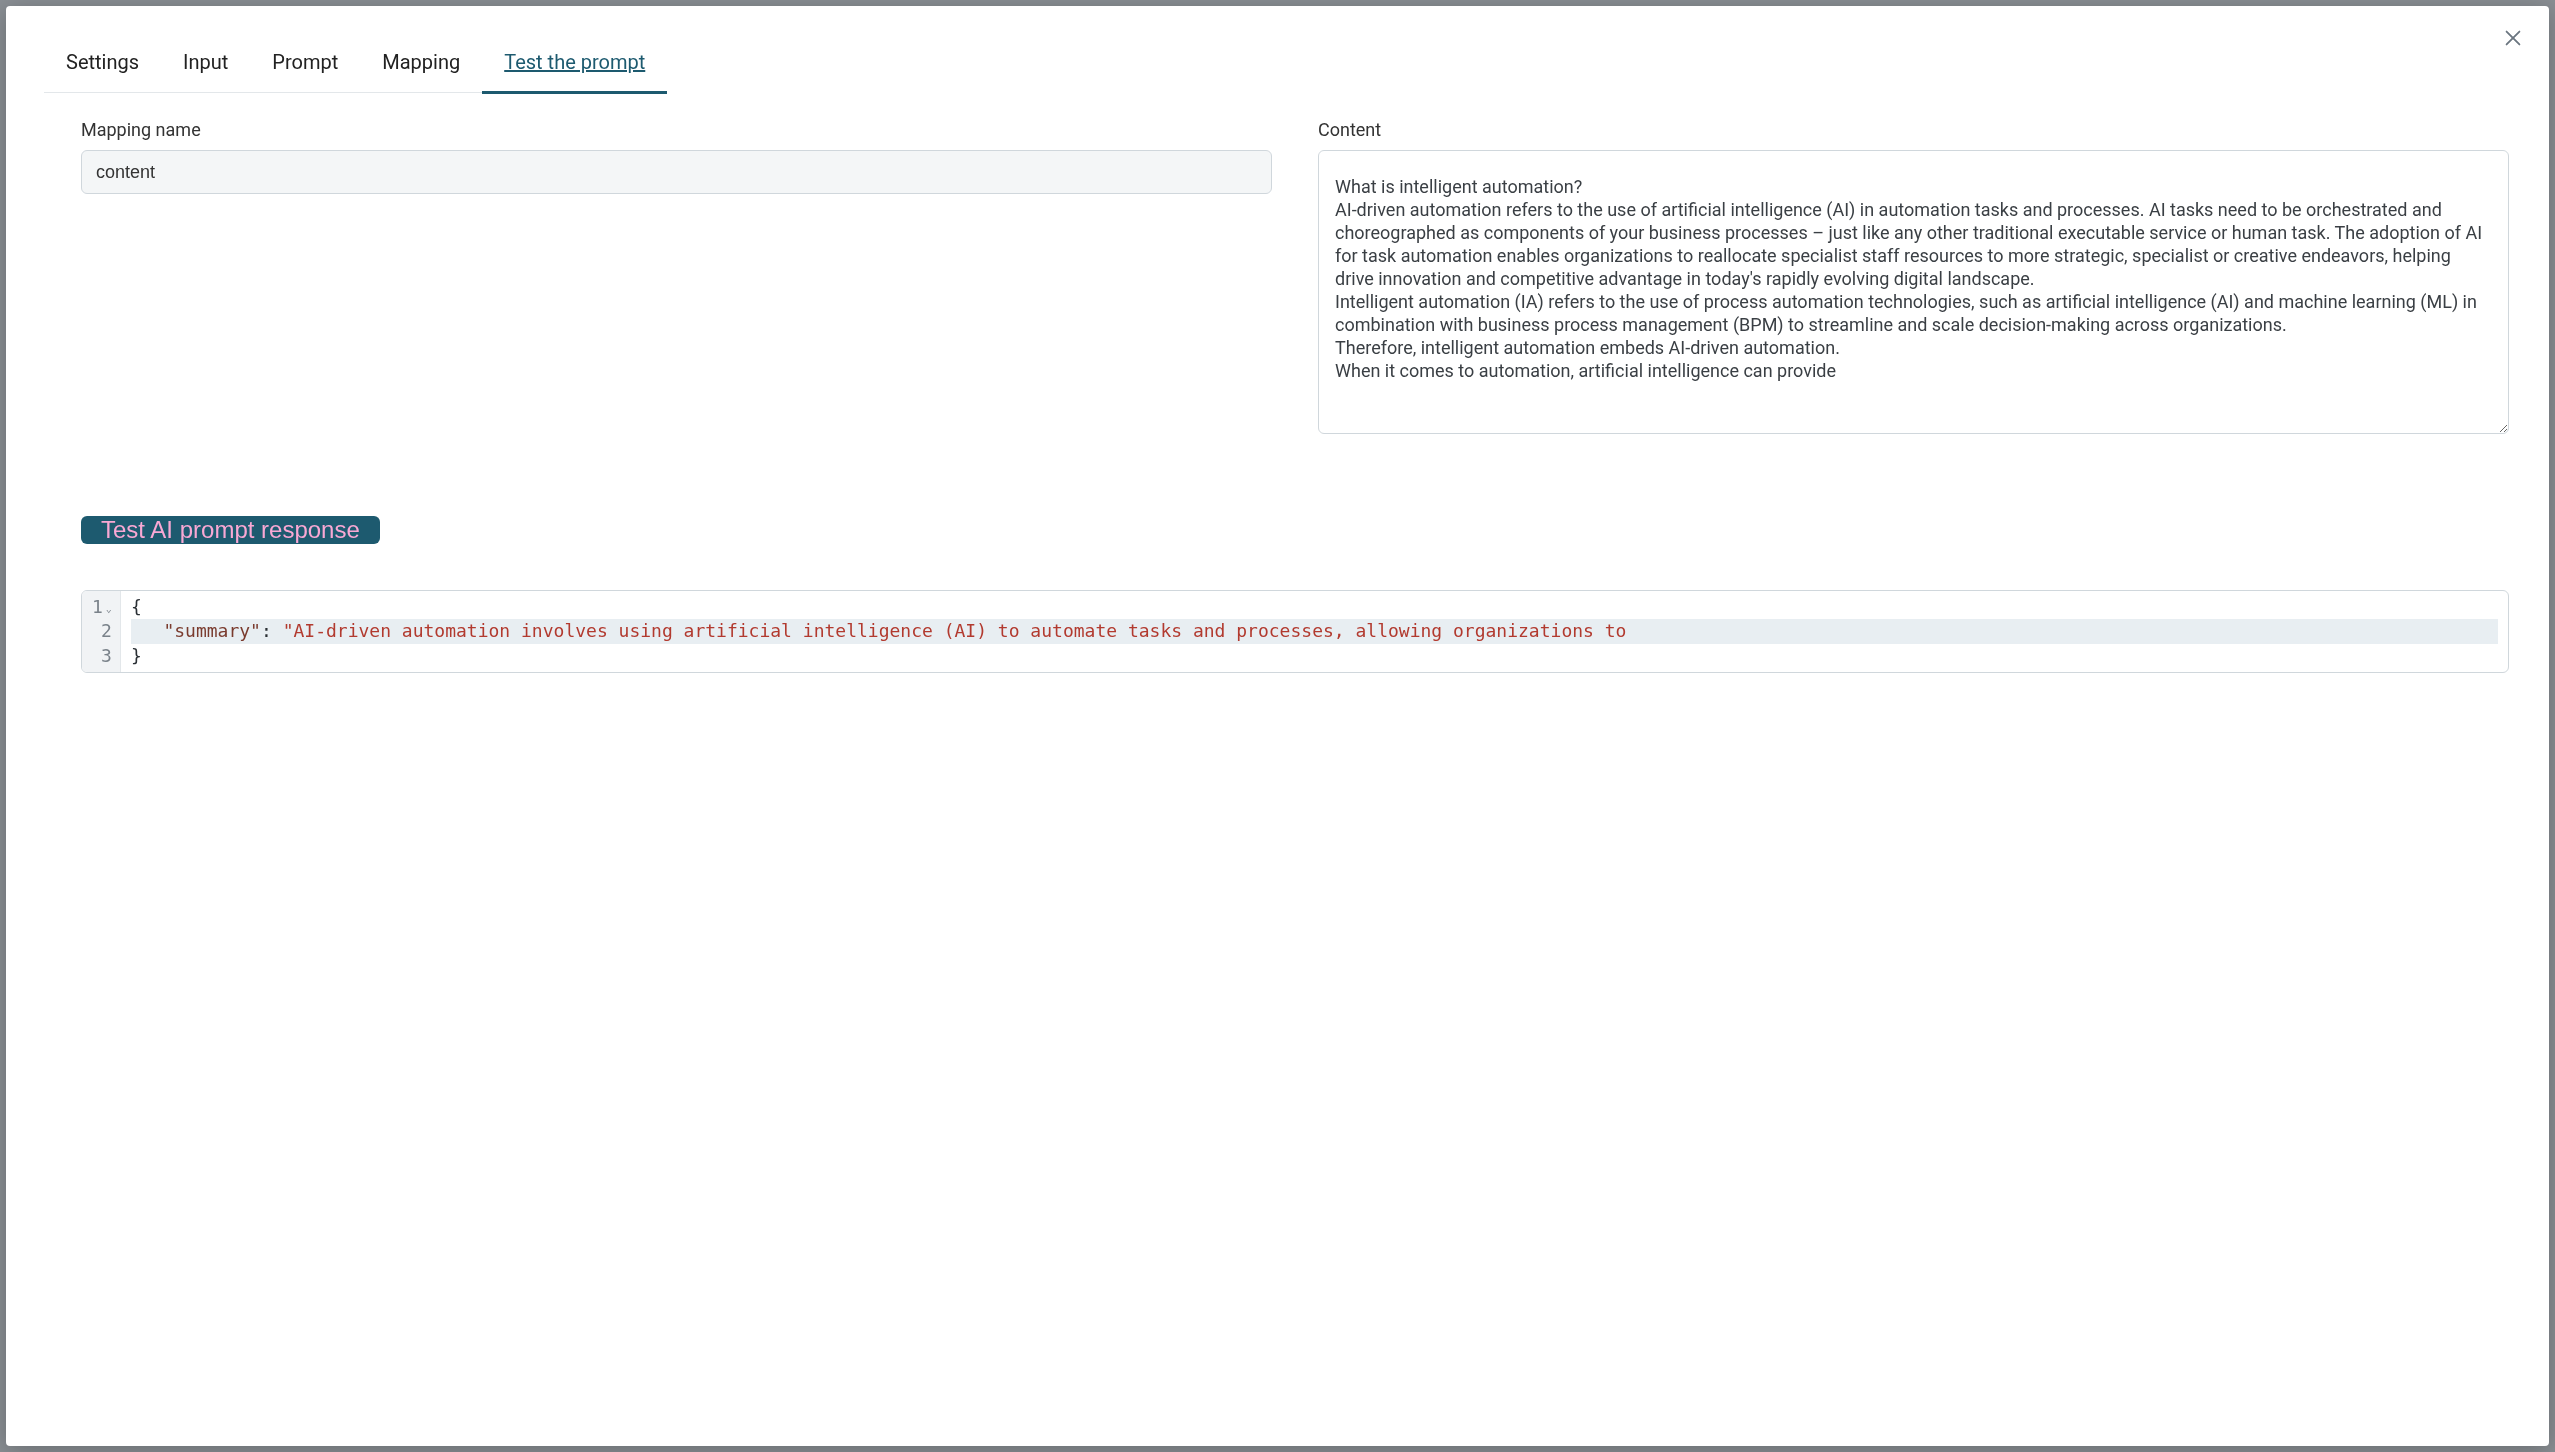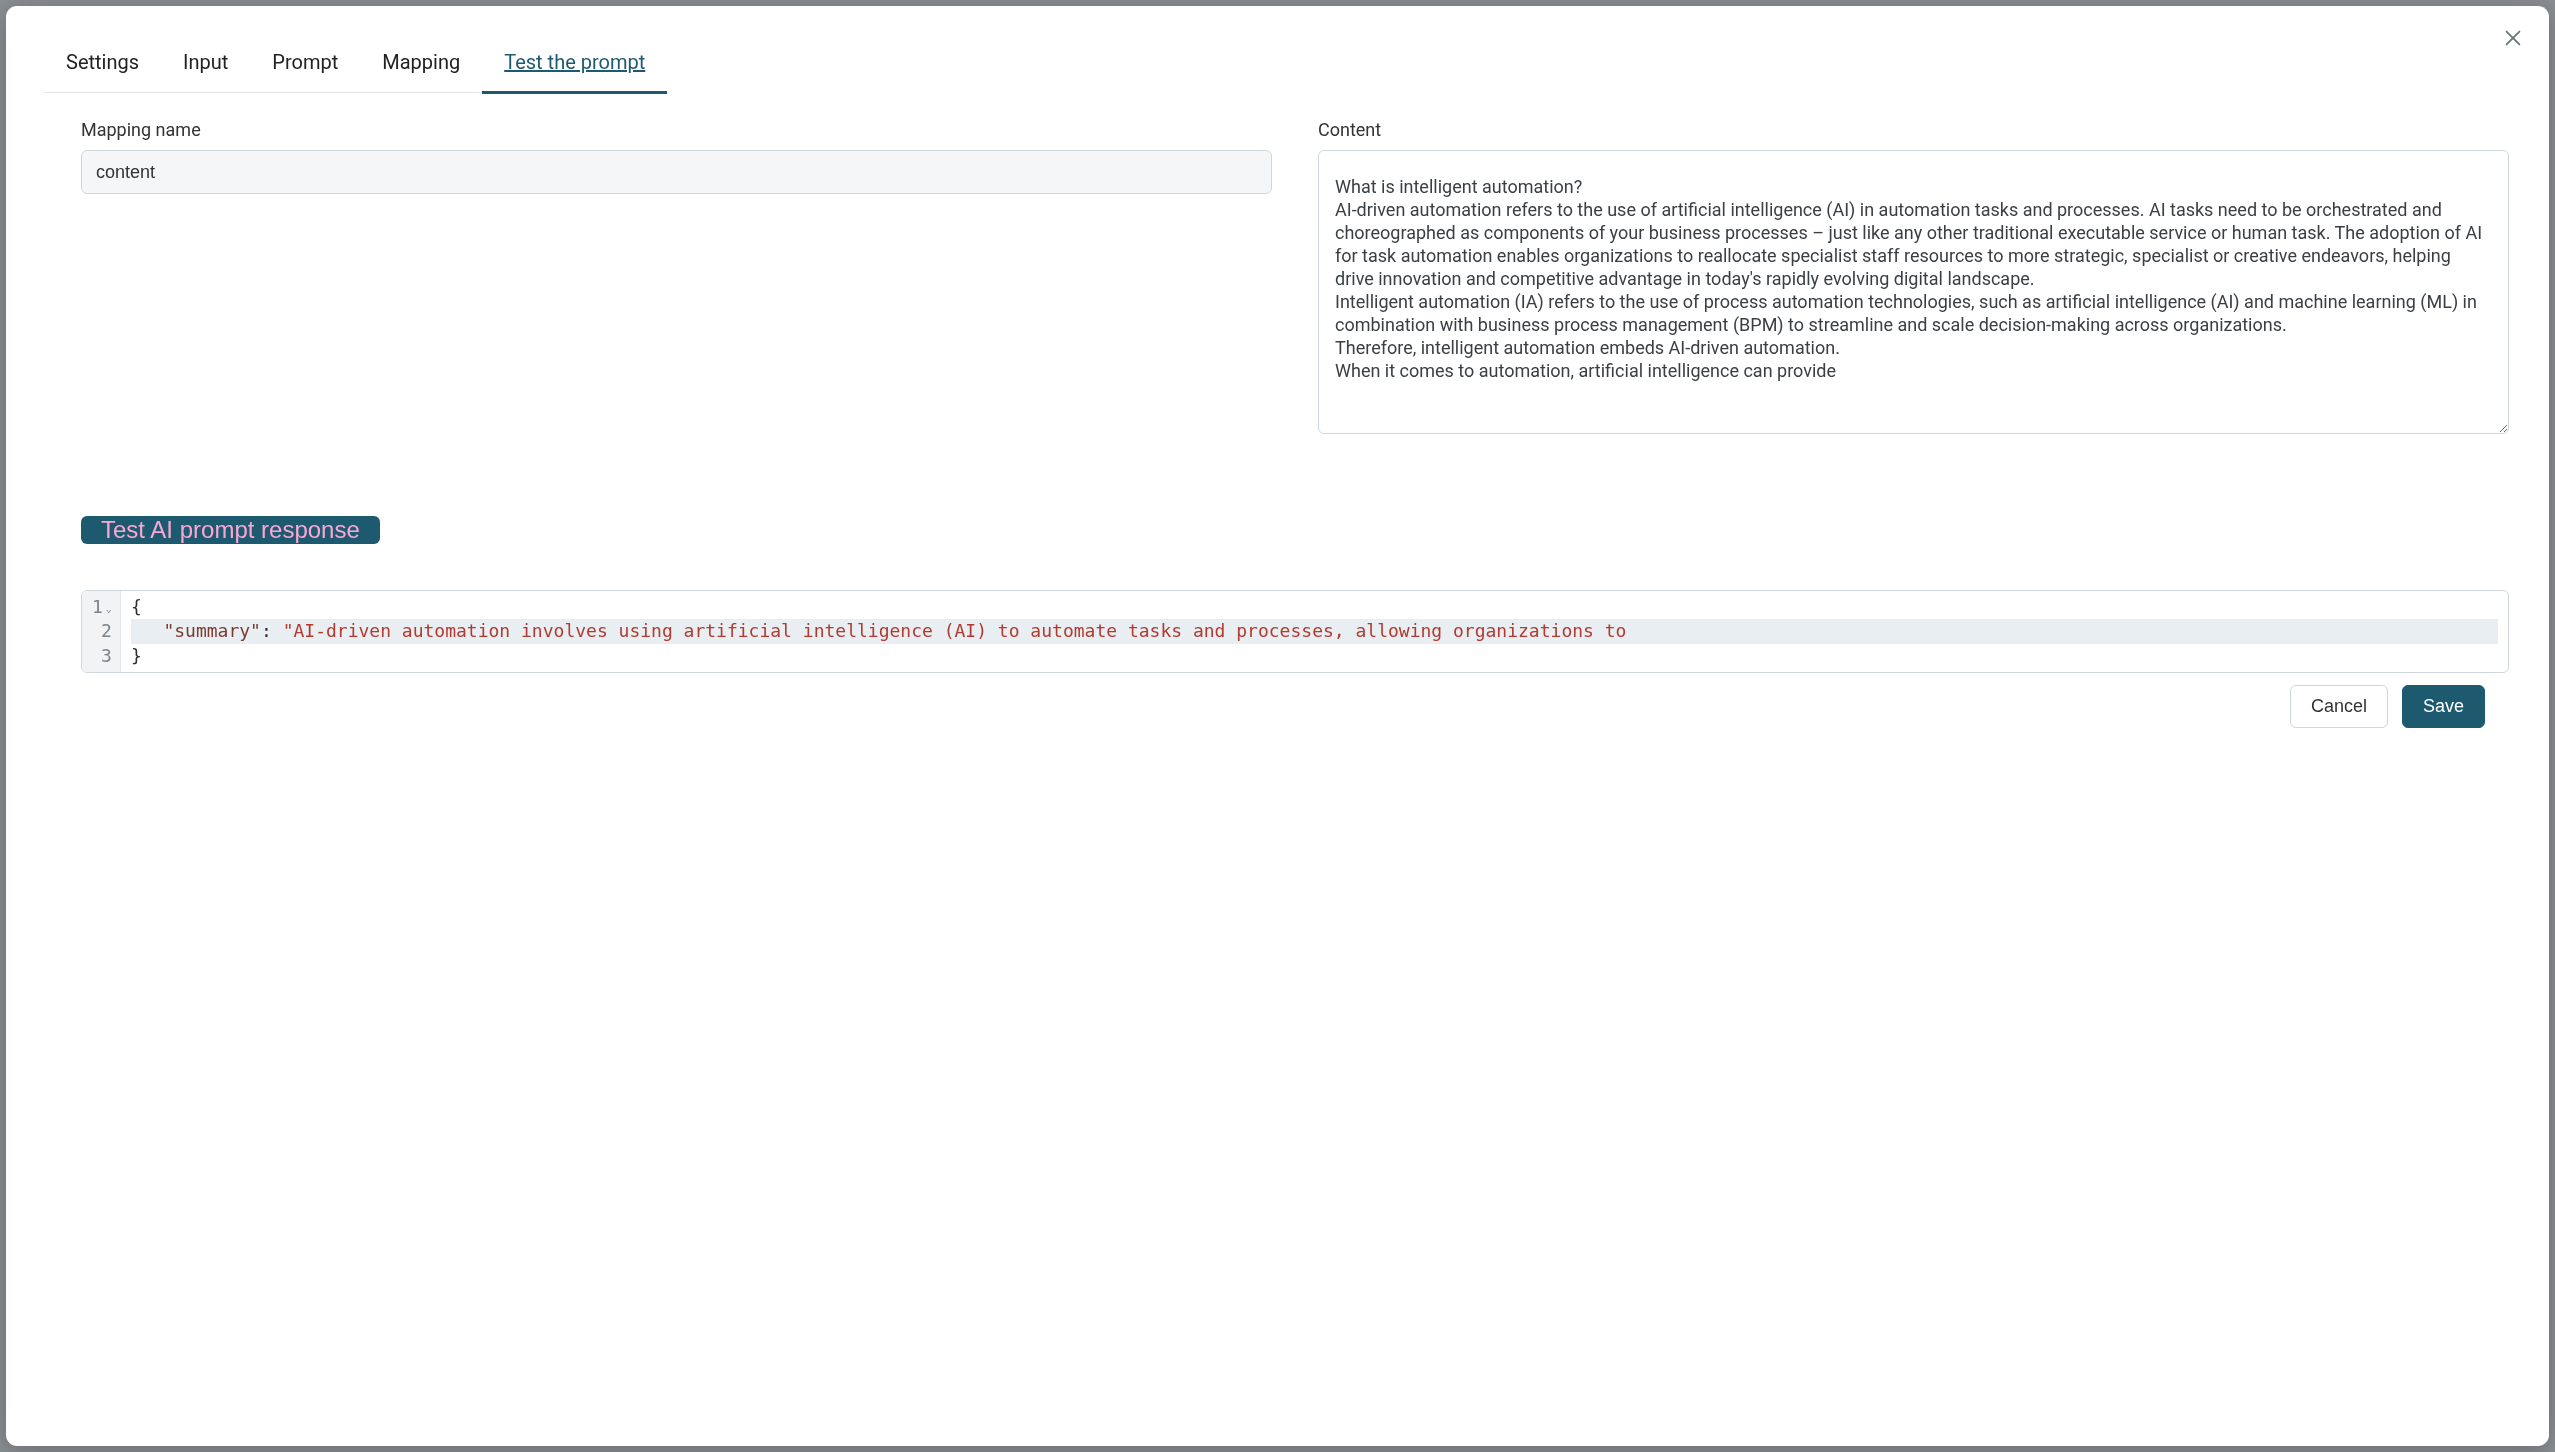--- a/index.html
+++ b/index.html
@@ -9,21 +9,21 @@
       background: #8a8f94;
       display: flex;
       align-items: center;
       justify-content: center;
       padding: 6px;
     }
     .modal {
       background: #fff;
       width: 100%;
       height: 100%;
-      border-radius: 11px;
+      border-radius: 4px;
       box-shadow: 0 4px 24px rgba(0,0,0,.25);
       position: relative;
       display: flex;
       flex-direction: column;
       overflow: hidden;
     }
     .close-x {
       position: absolute;
       top: 18px;
       right: 22px;
@@ -225,20 +225,16 @@
 
     <button class="test-btn">Test AI prompt response</button>
 
     <div class="code-editor">
       <div class="code-editor-inner">
         <div class="gutter"><span class="ln"><span>1</span><span class="fold">⌄</span></span><span class="ln">2</span><span class="ln">3</span></div>
         <div class="code"><span class="line"><span class="tok-punc">{</span></span><span class="line hl">   <span class="tok-key">"summary"</span><span class="tok-punc">: </span><span class="tok-str">"AI-driven automation involves using artificial intelligence (AI) to automate tasks and processes, allowing organizations to</span></span><span class="line"><span class="tok-punc">}</span></span></div>
       </div>
     </div>
 
-    <div class="footer">
-      <button class="btn btn-secondary">Cancel</button>
-      <button class="btn btn-primary">Save</button>
-    </div>
 
   </div>
 </div>
 
 
 </body></html>

